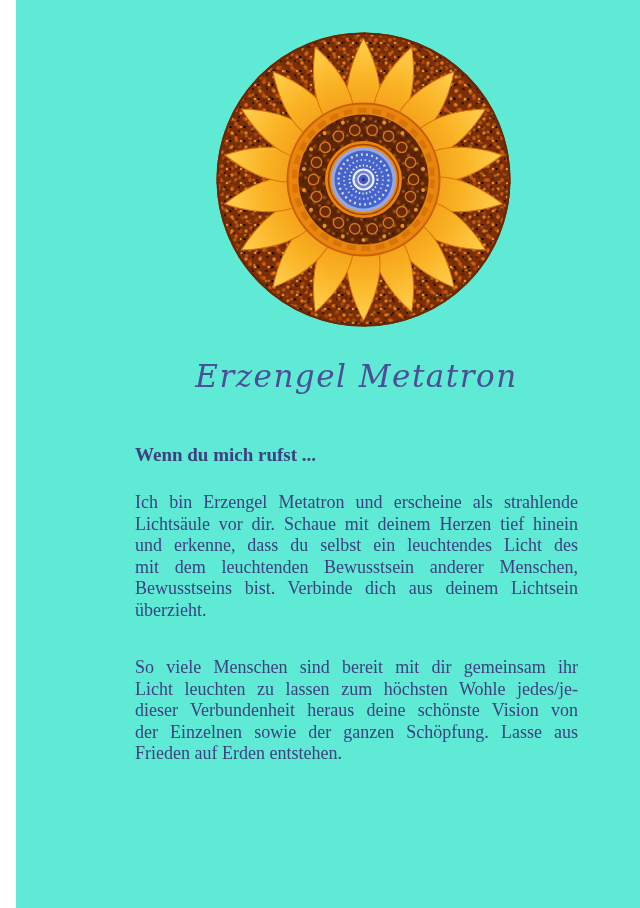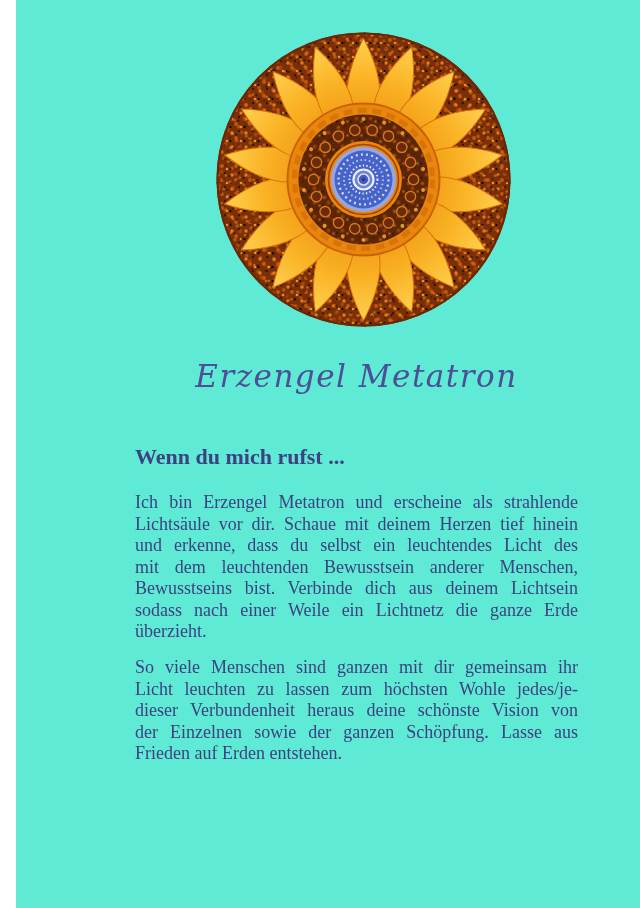--- a/index.html
+++ b/index.html
@@ -29,21 +29,21 @@
     font-weight: 400;
     font-size: 31px;
     letter-spacing: 1.5px;
   }
   .heading {
     position: absolute;
     left: 119px;
     top: 444px;
     width: 443px;
     font-weight: bold;
-    font-size: 22px;
+    font-size: 19px;
   }
   .para {
     position: absolute;
     left: 119px;
     width: 443px;
     font-size: 18px;
     line-height: 21.5px;
   }
   .para-1 { top: 492px; }
   .para-2 { top: 657px; }
@@ -162,24 +162,23 @@
   <h1 class="title" style="color: rgb(76, 78, 150);">Erzengel Metatron</h1>
 
   <div class="heading" style="color: rgb(62, 65, 128);">Wenn du mich rufst ...</div>
 
   <div class="para para-1" style="color: rgb(62, 65, 128);">
       <div class="jline">Ich bin Erzengel Metatron und erscheine als strahlende</div>
       <div class="jline">Lichtsäule vor dir. Schaue mit deinem Herzen tief hinein</div>
       <div class="jline">und erkenne, dass du selbst ein leuchtendes Licht des</div>
       <div class="jline">mit dem leuchtenden Bewusstsein anderer Menschen,</div>
       <div class="jline">Bewusstseins bist. Verbinde dich aus deinem Lichtsein</div>
-      <div class="jline">sodass nach einer Weile ein Lichtnetz die ganze Erde</div>
       <div class="jline last">überzieht.</div>
     </div>
 
   <div class="para para-2" style="color: rgb(62, 65, 128);">
-      <div class="jline">So viele Menschen sind ganzen mit dir gemeinsam ihr</div>
+      <div class="jline">So viele Menschen sind bereit mit dir gemeinsam ihr</div>
       <div class="jline">Licht leuchten zu lassen zum höchsten Wohle jedes/je-</div>
       <div class="jline">dieser Verbundenheit heraus deine schönste Vision von</div>
       <div class="jline">der Einzelnen sowie der ganzen Schöpfung. Lasse aus</div>
       <div class="jline last">Frieden auf Erden entstehen.</div>
     </div>
 </div>
 
 </body></html>

